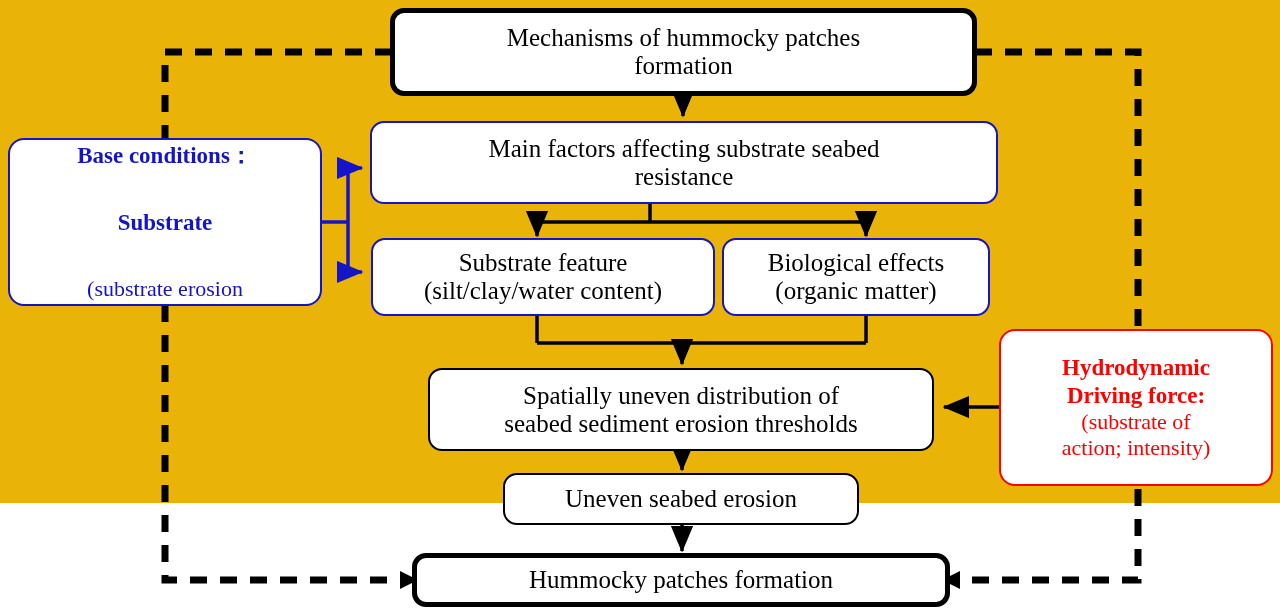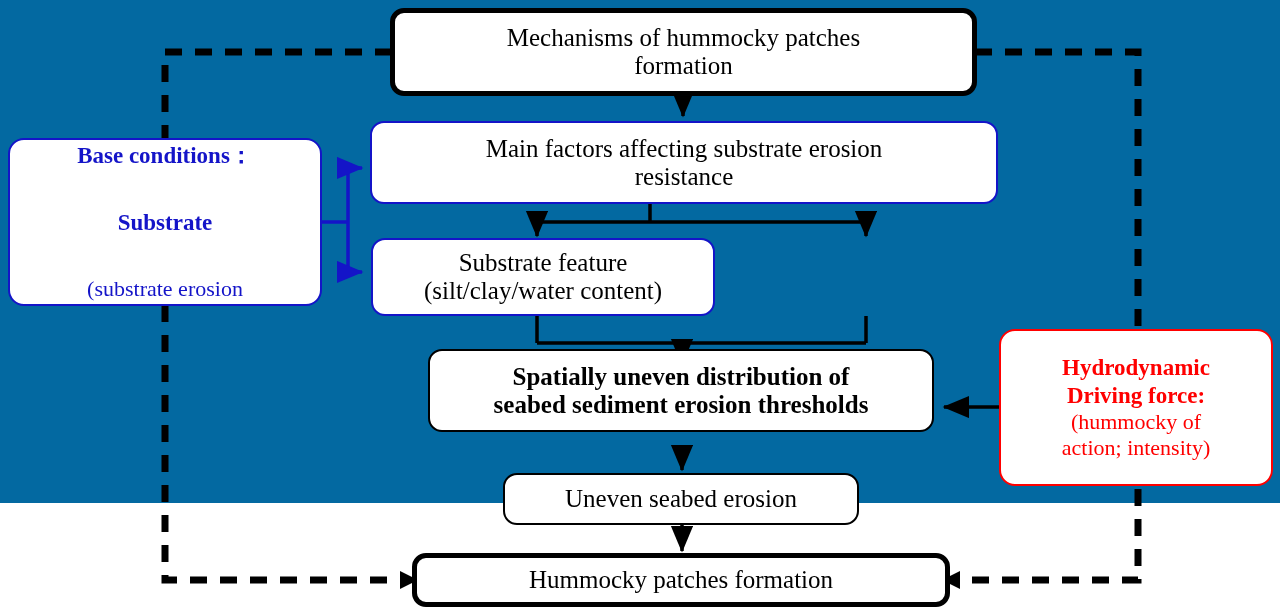--- a/index.html
+++ b/index.html
@@ -1,19 +1,19 @@
 <!DOCTYPE html>
 <html><head>
 <meta charset="utf-8">
 <title>Mechanisms of hummocky patches formation</title>
 <style>
   html,body{margin:0;padding:0;background:#ffffff;}
   body{width:1280px;height:612px;overflow:hidden;
        font-family:"Liberation Serif","DejaVu Serif",serif;}
-  #stage{position:relative;width:1280px;height:503px;background:#0369a1;}
+  #stage{position:relative;width:1280px;height:503px;background:#eab308;}
   svg#wires{position:absolute;left:0;top:0;width:1280px;height:612px;}
 
   .node{position:absolute;box-sizing:border-box;display:flex;
         align-items:center;justify-content:center;text-align:center;
         background:#ffffff;line-height:1.12;}
   .node .txt{display:block;width:100%;padding:0 6px;white-space:pre-line;}
 
   
   .thick-black{border:5px solid #000000;border-radius:14px;color:#000;}
   
@@ -95,31 +95,35 @@
       <path d="M348,272 L362,272" marker-end="url(#ahB)"></path>
     </g>
   </svg>
 
   <div class="node thick-black l1" style="left:390px;top:8px;width:587px;height:88px;">
     <span class="txt">Mechanisms of hummocky patches
 formation</span>
   </div>
 
   <div class="node blue-box l1" style="left:370px;top:121px;width:628px;height:83px;">
-    <span class="txt">Main factors affecting substrate erosion
+    <span class="txt">Main factors affecting substrate seabed
 resistance</span>
   </div>
 
   <div class="node blue-box l1" style="left:371px;top:238px;width:344px;height:78px;">
     <span class="txt">Substrate feature
 (silt/clay/water content)</span>
   </div>
 
+  <div class="node blue-box l1" style="left:722px;top:238px;width:268px;height:78px;">
+    <span class="txt">Biological effects
+(organic matter)</span>
+  </div>
 
-  <div class="node thin-black l1" style="left:428px;top:349px;width:506px;height:83px;font-weight:bold;">
+  <div class="node thin-black l1" style="left:428px;top:368px;width:506px;height:83px;">
     <span class="txt">Spatially uneven distribution of
 seabed sediment erosion thresholds</span>
   </div>
 
   <div class="node thin-black l1" style="left:503px;top:473px;width:356px;height:52px;">
     <span class="txt">Uneven seabed erosion</span>
   </div>
 
   <div class="node thick-black l1" style="left:412px;top:553px;width:538px;height:54px;">
     <span class="txt">Hummocky patches formation</span>
@@ -127,17 +131,17 @@
 
   <div class="node blue-accent sidelab" style="left:8px;top:138px;width:314px;height:168px;">
     <span class="hd">Base conditions：</span>
     <span class="hd">Substrate</span>
     <span class="sub">(substrate erosion</span>
   </div>
 
   <div class="node red-accent sidelab" style="left:999px;top:329px;width:274px;height:157px;">
     <span class="hd">Hydrodynamic</span>
     <span class="hd">Driving force:</span>
-    <span class="sub">(hummocky of</span>
+    <span class="sub">(substrate of</span>
     <span class="sub">action; intensity)</span>
   </div>
 
 </div>
 
 </body></html>

